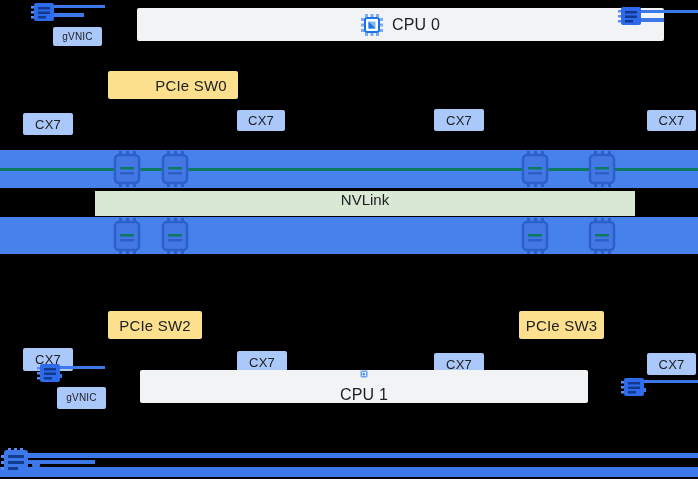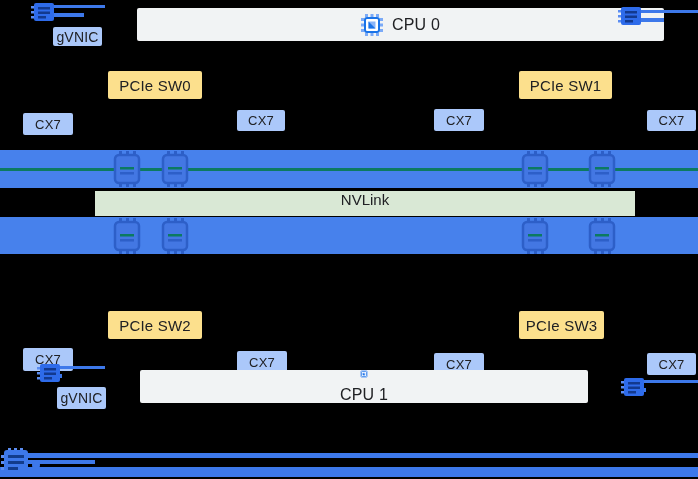--- a/index.html
+++ b/index.html
@@ -15,21 +15,21 @@
   html,body{margin:0;padding:0;}
   body{background:#000;}
   .stage{
     position:relative;width:698px;height:479px;background:#000;overflow:hidden;
     font-family:"Liberation Sans", sans-serif;color:var(--text-dark);
   }
   .box{
     position:absolute;display:flex;align-items:center;justify-content:center;
     border-radius:2px;line-height:1;letter-spacing:.2px;
   }
-  .blue-box{background:var(--box-blue);font-size:14px;}
+  .blue-box{background:var(--box-blue);font-size:10px;}
   .yellow-box{background:var(--box-yellow);font-size:15px;}
   .gray-box{background:var(--box-gray);font-size:16px;gap:9px;}
   .cx7{font-size:13px;margin-top:36px;}
   .band{position:absolute;left:0;width:698px;background:var(--band-blue);z-index:0;}
   .teal-line{position:absolute;background:var(--teal);z-index:1;}
   .gpu-ic{position:absolute;z-index:2;}
   .nvlink{
     position:absolute;left:95px;top:191px;width:540px;height:25px;
     background:var(--nvlink-green);display:flex;align-items:flex-start;justify-content:center;
     font-size:15px;z-index:3;
@@ -114,31 +114,28 @@
     <span>CPU 0</span>
   </div>
 
   <div class="box blue-box" style="left:53px;top:27px;width:49px;height:19px;">
     <span>gVNIC</span>
   </div>
 
   <div class="box blue-box cx7" style="left:23px;top:77px;width:50px;height:22px;">
     <span>CX7</span>
   </div>
-  <div class="box yellow-box" style="left:108px;top:71px;width:94px;height:28px;">
+  <div class="box yellow-box" style="left:108px;top:71px;width:94px;height:28px;padding-left:36px;">
     <span>PCIe SW0</span>
   </div>
   <div class="box blue-box cx7" style="left:237px;top:74px;width:48px;height:21px;">
     <span>CX7</span>
   </div>
   <div class="box blue-box cx7" style="left:434px;top:73px;width:50px;height:22px;">
     <span>CX7</span>
-  </div>
-  <div class="box yellow-box" style="left:519px;top:71px;width:93px;height:28px;">
-    <span>PCIe SW1</span>
   </div>
   <div class="box blue-box cx7" style="left:647px;top:74px;width:49px;height:21px;">
     <span>CX7</span>
   </div>
 
   <div class="band" style="top:150px;height:38px;"></div>
   <div class="teal-line" style="left:0;top:168px;width:698px;height:3px;"></div>
 
   <div class="nvlink">
     <span>NVLink</span>

